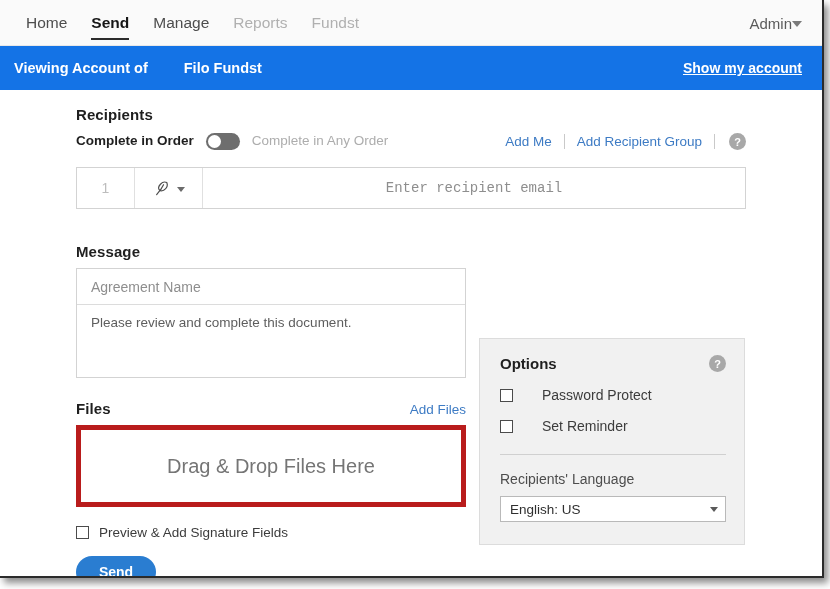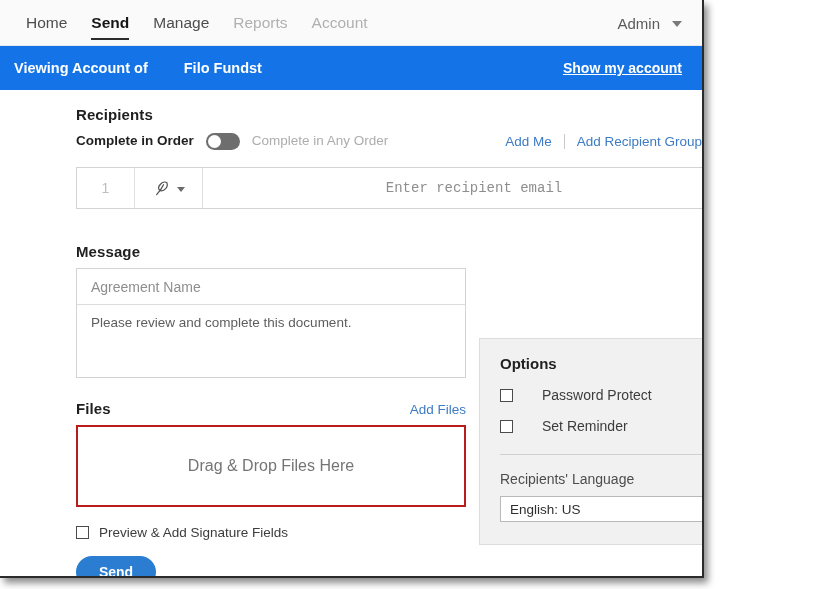--- a/index.html
+++ b/index.html
@@ -13,21 +13,21 @@
   .screen {
     position: relative;
     width: 830px; height: 589px;
     background: #ffffff;
   }
 
   
   .page {
     position: absolute;
     left: 0; top: 0;
-    width: 704px; height: 578px;
+    width: 824px; height: 578px;
     background: #ffffff;
     border-right: 2px solid #2b2b2b;
     border-bottom: 2px solid #2b2b2b;
     box-shadow: 4px 5px 7px rgba(0,0,0,0.45);
     overflow: hidden;
   }
 
   
   .topnav {
     position: relative;
@@ -61,21 +61,21 @@
     background: #2c2c2c;
   }
   .nav-item.muted { color: #b0b0b0; }
 
   .admin {
     position: absolute;
     right: 20px; top: 0;
     height: 46px;
     display: flex;
     align-items: center;
-    gap: 12px;
+    gap: 0;
     font-size: 15px;
     color: #5b5b5b;
     cursor: pointer;
   }
   .caret-down {
     width: 0; height: 0;
     border-left: 5px solid transparent;
     border-right: 5px solid transparent;
     border-top: 6px solid #7a7a7a;
     margin-top: 2px;
@@ -261,26 +261,26 @@
   
   .files-wrap { margin-top: 22px; width: 390px; }
   .files-head {
     display: flex;
     align-items: baseline;
     justify-content: space-between;
   }
   .dropzone {
     margin-top: 8px;
     height: 82px;
-    border: 2px solid #b91c1c;
+    border: 5px solid #b91c1c;
     background: #ffffff;
     display: flex;
     align-items: center;
     justify-content: center;
-    font-size: 16px;
+    font-size: 20px;
     color: #757575;
     cursor: pointer;
     text-align: center;
   }
 
   
   .preview-row {
     margin-top: 18px;
     display: flex;
     align-items: center;
@@ -370,21 +370,21 @@
     <div class="nav-item active">
       <span>Send</span>
     </div>
     <div class="nav-item">
       <span>Manage</span>
     </div>
     <div class="nav-item muted">
       <span>Reports</span>
     </div>
     <div class="nav-item muted">
-      <span>Account</span>
+      <span>Fundst</span>
     </div>
 
     <div class="admin">
       <span>Admin</span>
       <span class="caret-down"></span>
     </div>
   </div>
 
   <div class="banner">
     <div class="banner-left">

